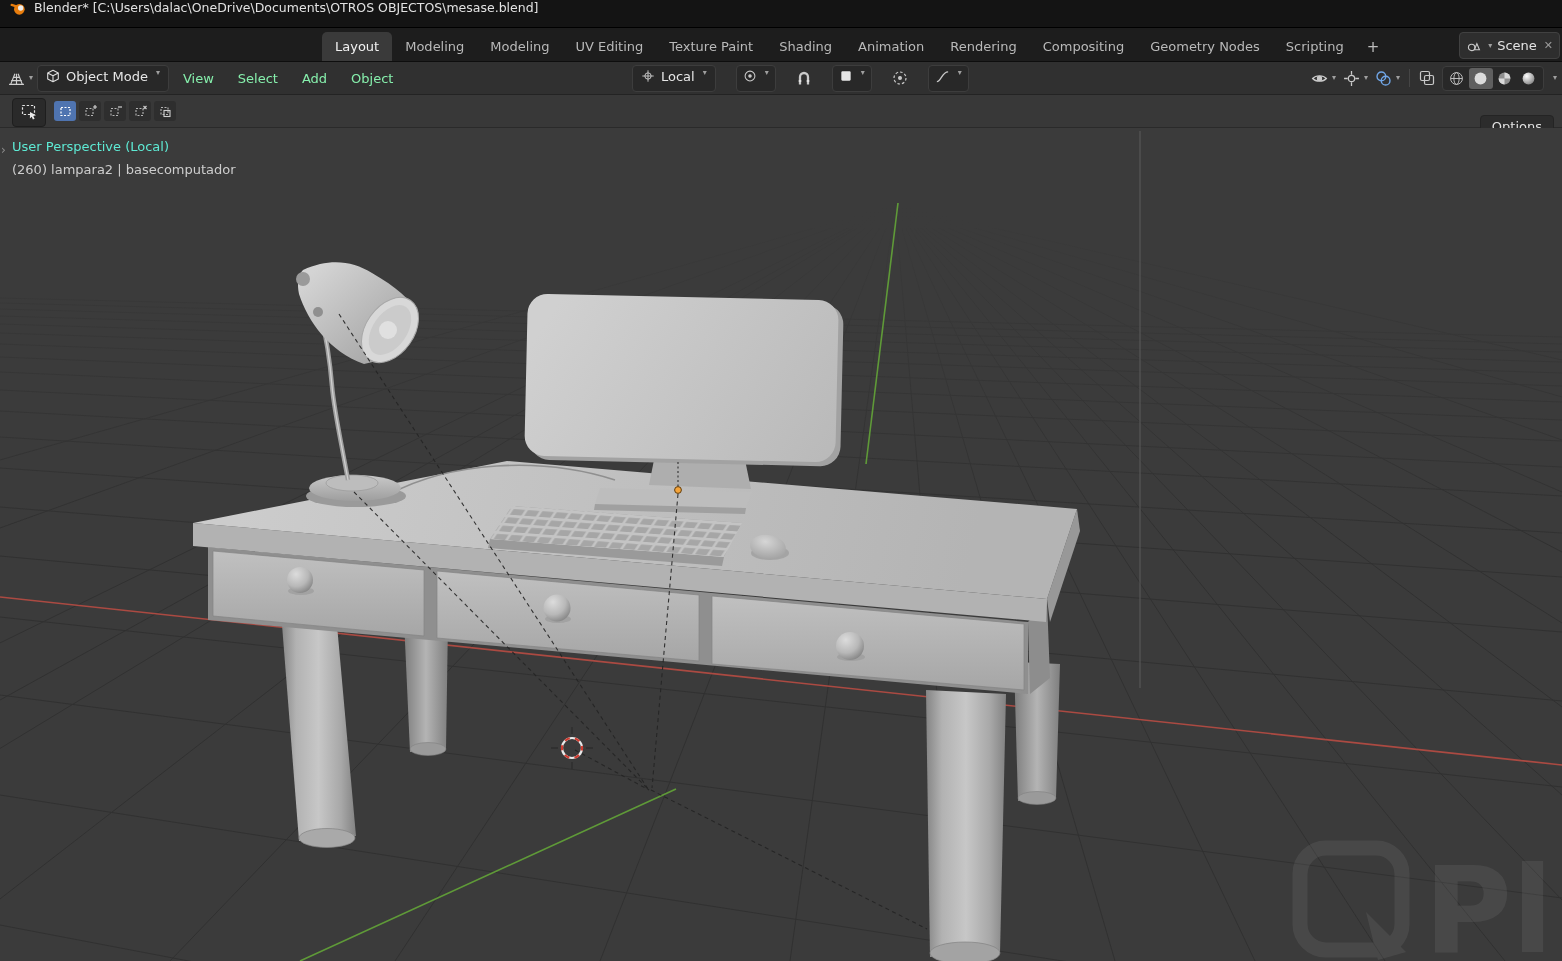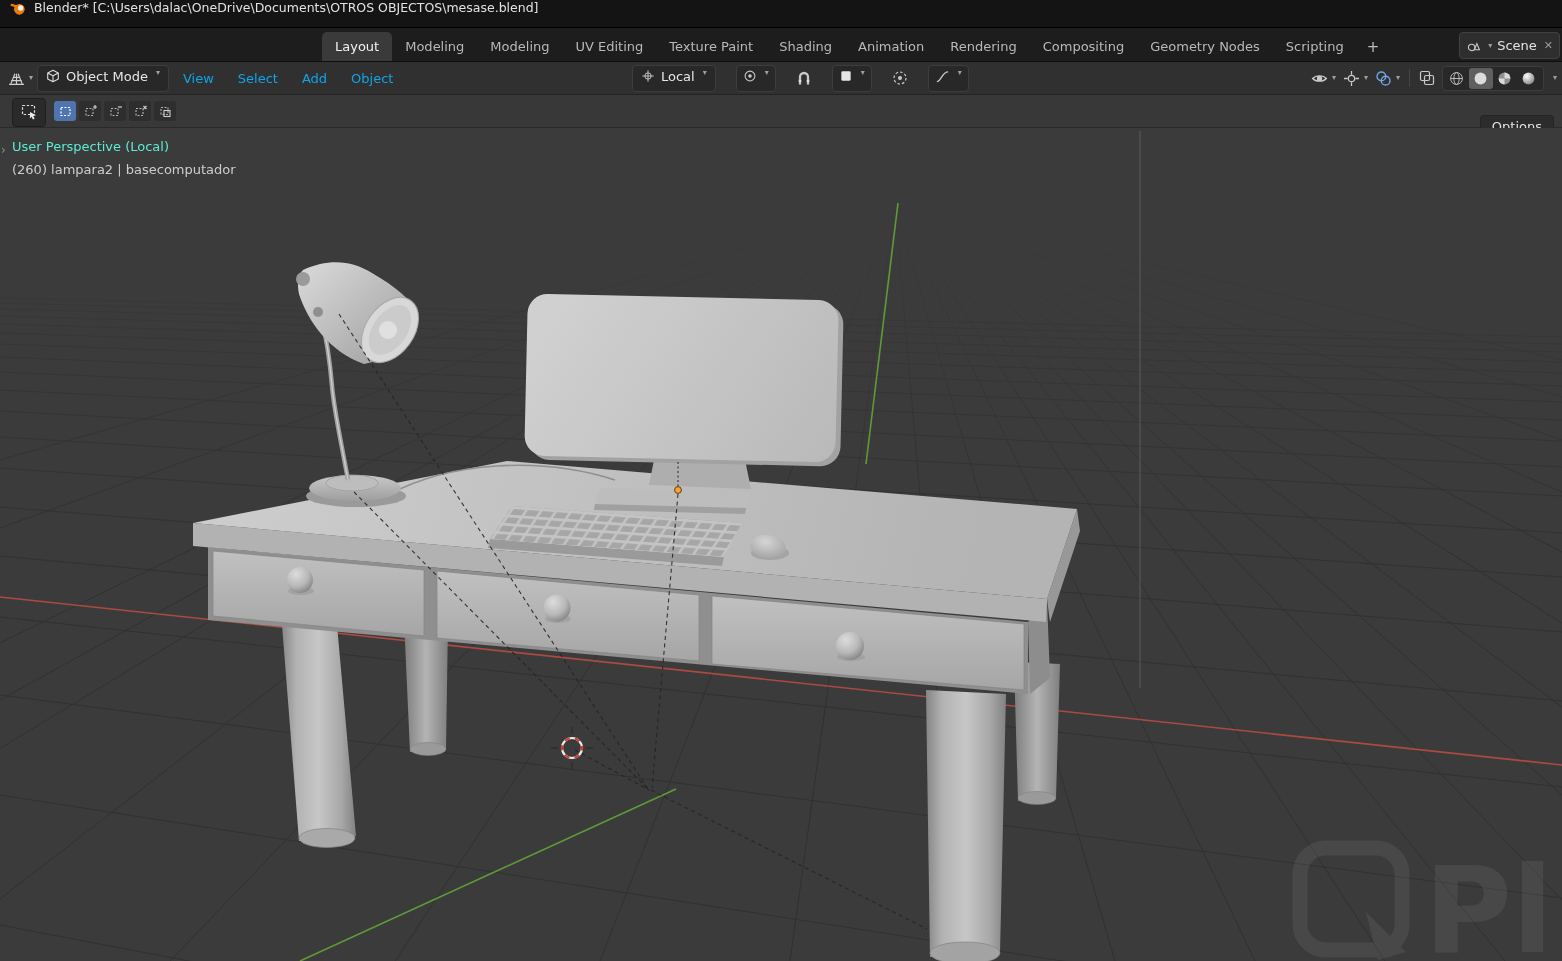--- a/index.html
+++ b/index.html
@@ -27,21 +27,21 @@
   .scenebox .lbl{color:#e4e4e4}
   .scenebox .x{color:#9a9a9a;font-size:11px;margin-left:2px}
   
   .vheader{position:absolute;top:62px;left:0;right:0;height:33px;background:#303030;border-bottom:1px solid #232323;box-sizing:border-box}
   .vh-left{position:absolute;left:8px;top:0;height:32px;display:flex;align-items:center;gap:4px}
   .vh-center{position:absolute;left:632px;top:0;height:32px;display:flex;align-items:center;gap:20px}
   .vh-right{position:absolute;right:5px;top:0;height:32px;display:flex;align-items:center;gap:7px}
   .pill{background:#282828;border:1px solid #3d3d3d;border-radius:4px;display:flex;align-items:flex-start;gap:6px;
     padding:3px 8px;height:19px}
   .pill .txt{color:#e6e6e6}
-  .hmenu{padding:4px 10px;color:#0ea5e9}
+  .hmenu{padding:4px 10px;color:#86efac}
   .icobtn{display:flex;align-items:center;gap:2px}
   .shadegrp{display:flex;align-items:center;background:#282828;border:1px solid #3d3d3d;border-radius:4px;height:23px;padding:0 2px}
   .shadegrp .seg{width:24px;height:21px;display:flex;align-items:center;justify-content:center;border-radius:3px}
   .shadegrp .seg.active{background:#5f5f5f}
   .vsep{width:1px;height:18px;background:#454545;margin:0 2px}
   
   .theader{position:absolute;top:95px;left:0;right:0;height:33px;background:#383838;border-bottom:1px solid #2a2a2a;box-sizing:border-box}
   .tool-btn{position:absolute;left:12px;top:3px;width:32px;height:27px;background:#2a2a2a;border:1px solid #1e1e1e;
     border-radius:4px;display:flex;align-items:center;justify-content:center}
   .selmodes{position:absolute;left:54px;top:6px;display:flex;gap:3px}

